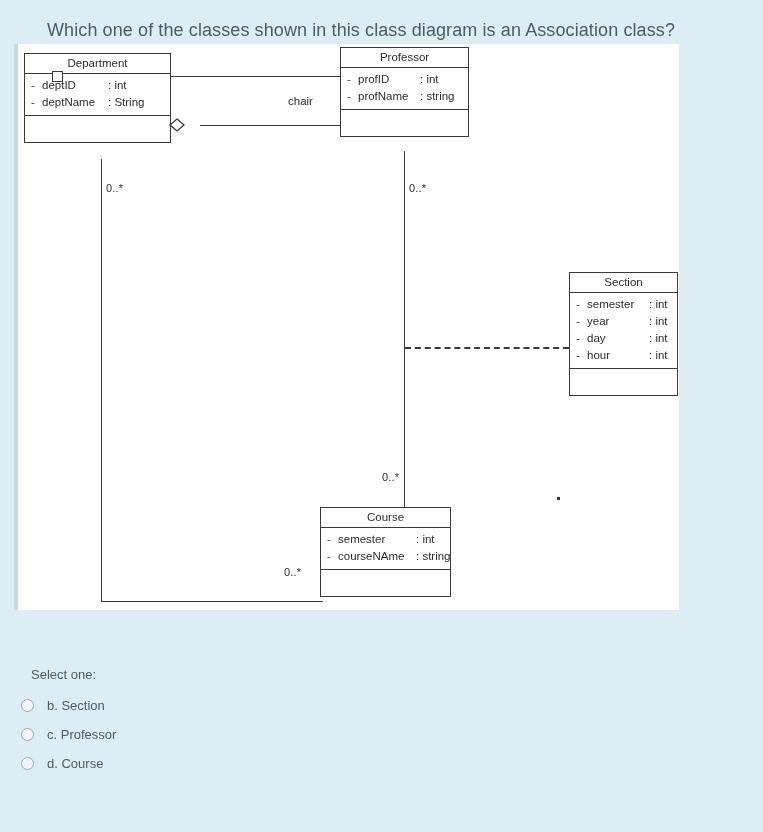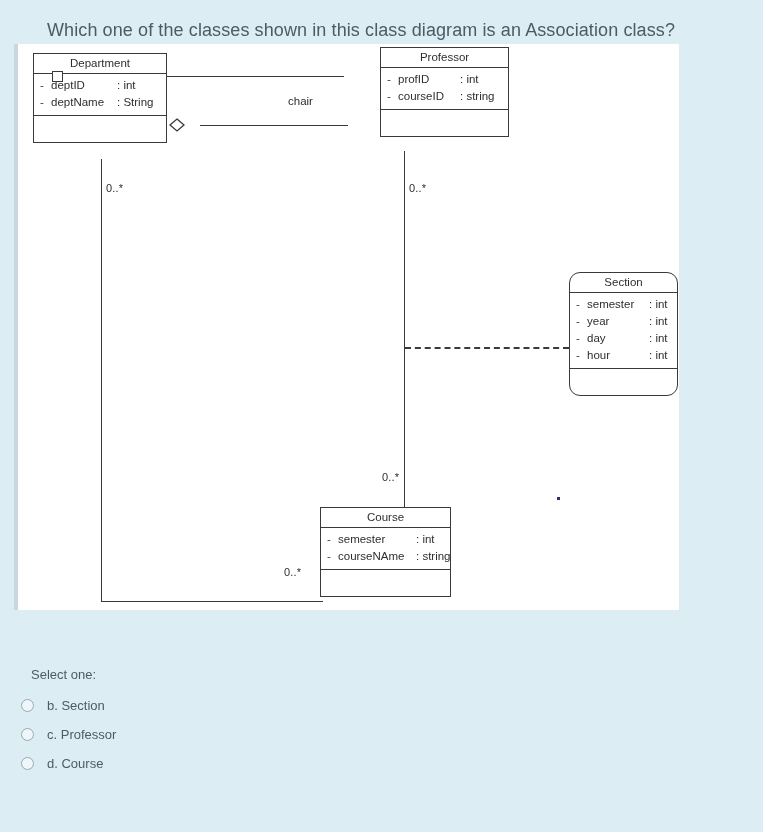--- a/index.html
+++ b/index.html
@@ -85,23 +85,23 @@
   }
   .attr-type {
     flex: 0 0 auto;
     color: #2e2e2e;
   }
   .uml-ops {
     height: 26px;
   }
 
   
-  #class-department { left: 19px;  top: 9px;  width: 134px; }
-  #class-professor  { left: 326px; top: 3px;  width: 129px; margin-left: 40px; }
-  #class-section    { left: 555px; top: 228px; width: 109px; border-radius: 11px; }
+  #class-department { left: 10px;  top: 9px;  width: 147px; }
+  #class-professor  { left: 326px; top: 3px;  width: 129px; }
+  #class-section    { left: 555px; top: 228px; width: 109px; }
   #class-course     { left: 306px; top: 463px; width: 131px; }
 
   #class-department .attr-name { width: 66px; }
   #class-professor  .attr-name { width: 62px; }
   #class-section    .attr-name { width: 62px; }
   #class-course     .attr-name { width: 78px; }
 
   
   .line-h {
     position: absolute;
@@ -279,21 +279,21 @@
   <div class="uml-class" id="class-professor">
     <div class="uml-name">Professor</div>
     <div class="uml-attrs">
       <div class="attr-row">
         <span class="attr-vis">-</span>
         <span class="attr-name">profID</span>
         <span class="attr-type">: int</span>
       </div>
       <div class="attr-row">
         <span class="attr-vis">-</span>
-        <span class="attr-name">courseID</span>
+        <span class="attr-name">profName</span>
         <span class="attr-type">: string</span>
       </div>
     </div>
     <div class="uml-ops"></div>
   </div>
 
   <div class="uml-class" id="class-section">
     <div class="uml-name">Section</div>
     <div class="uml-attrs">
       <div class="attr-row">

